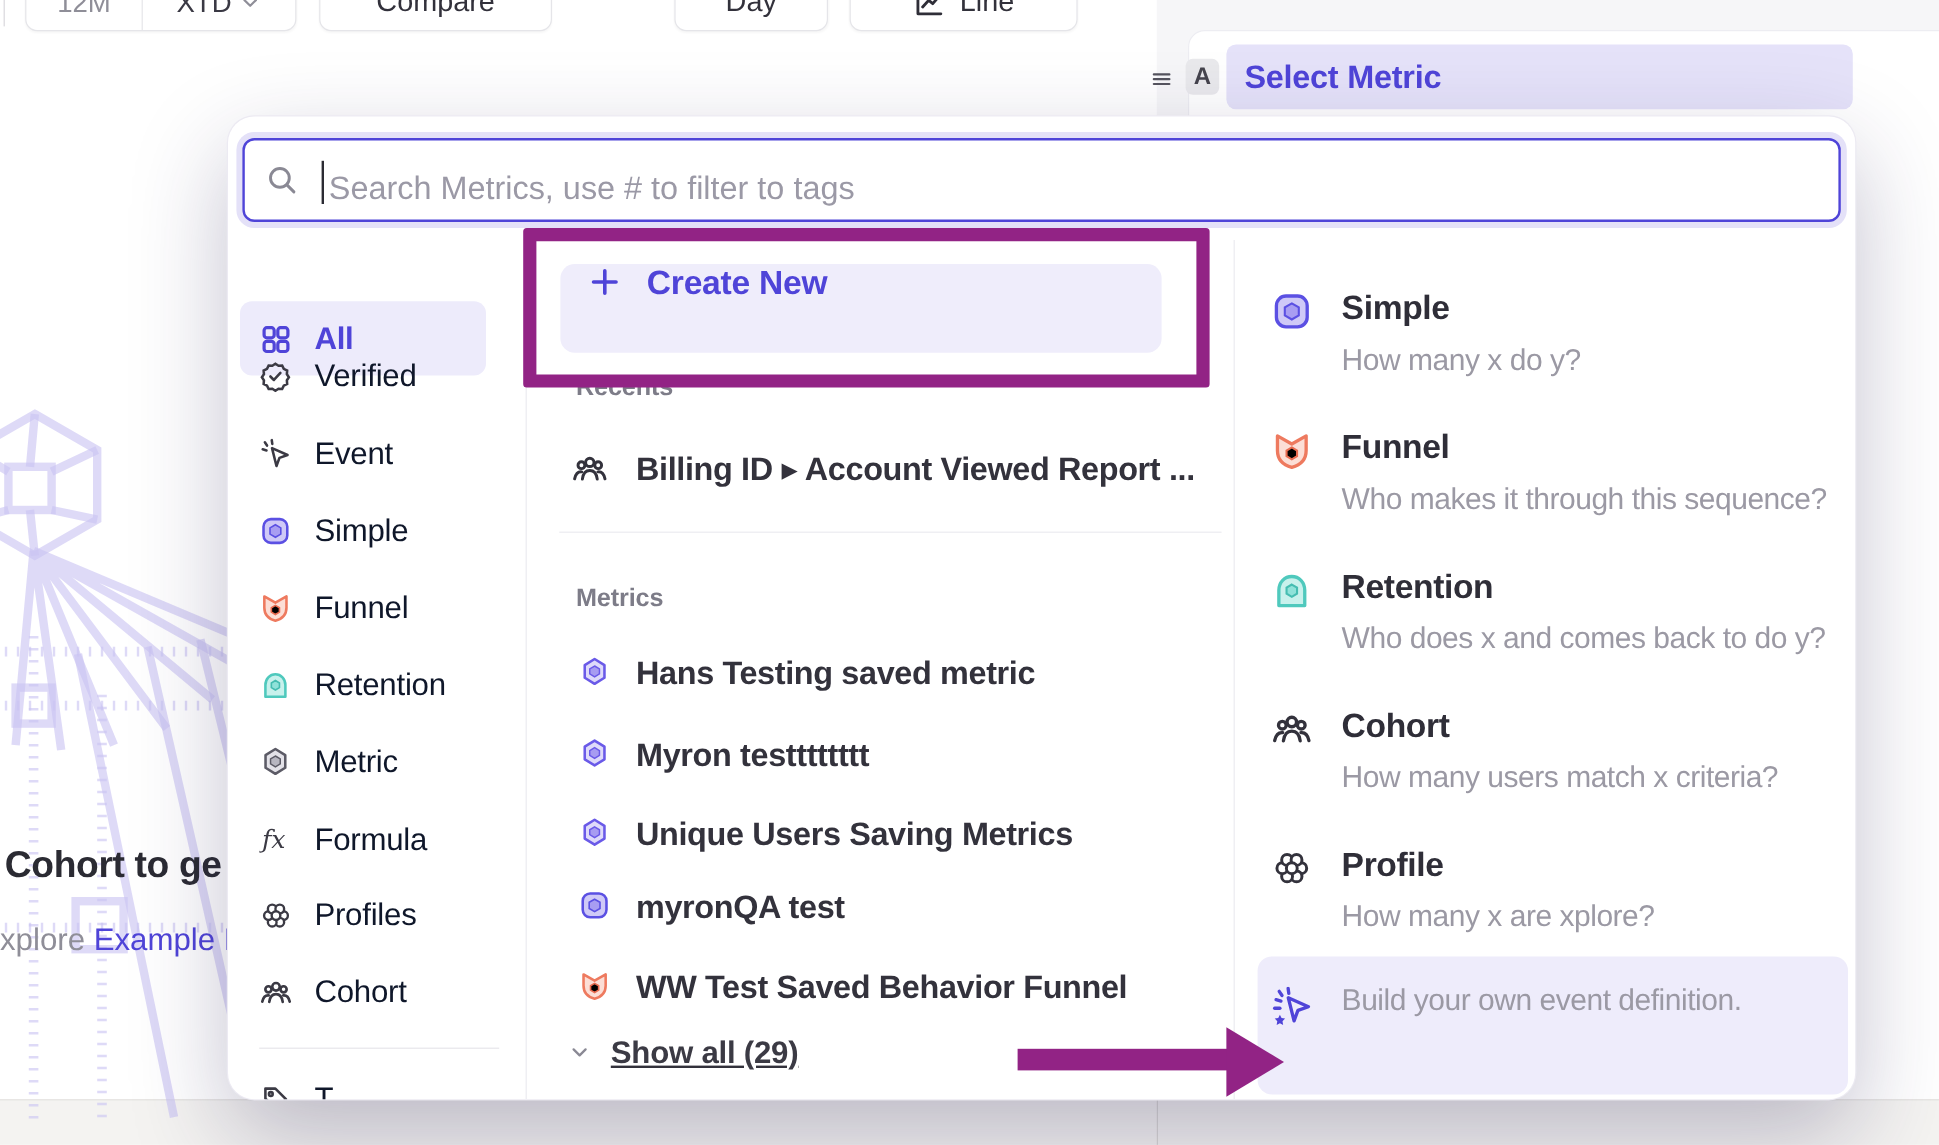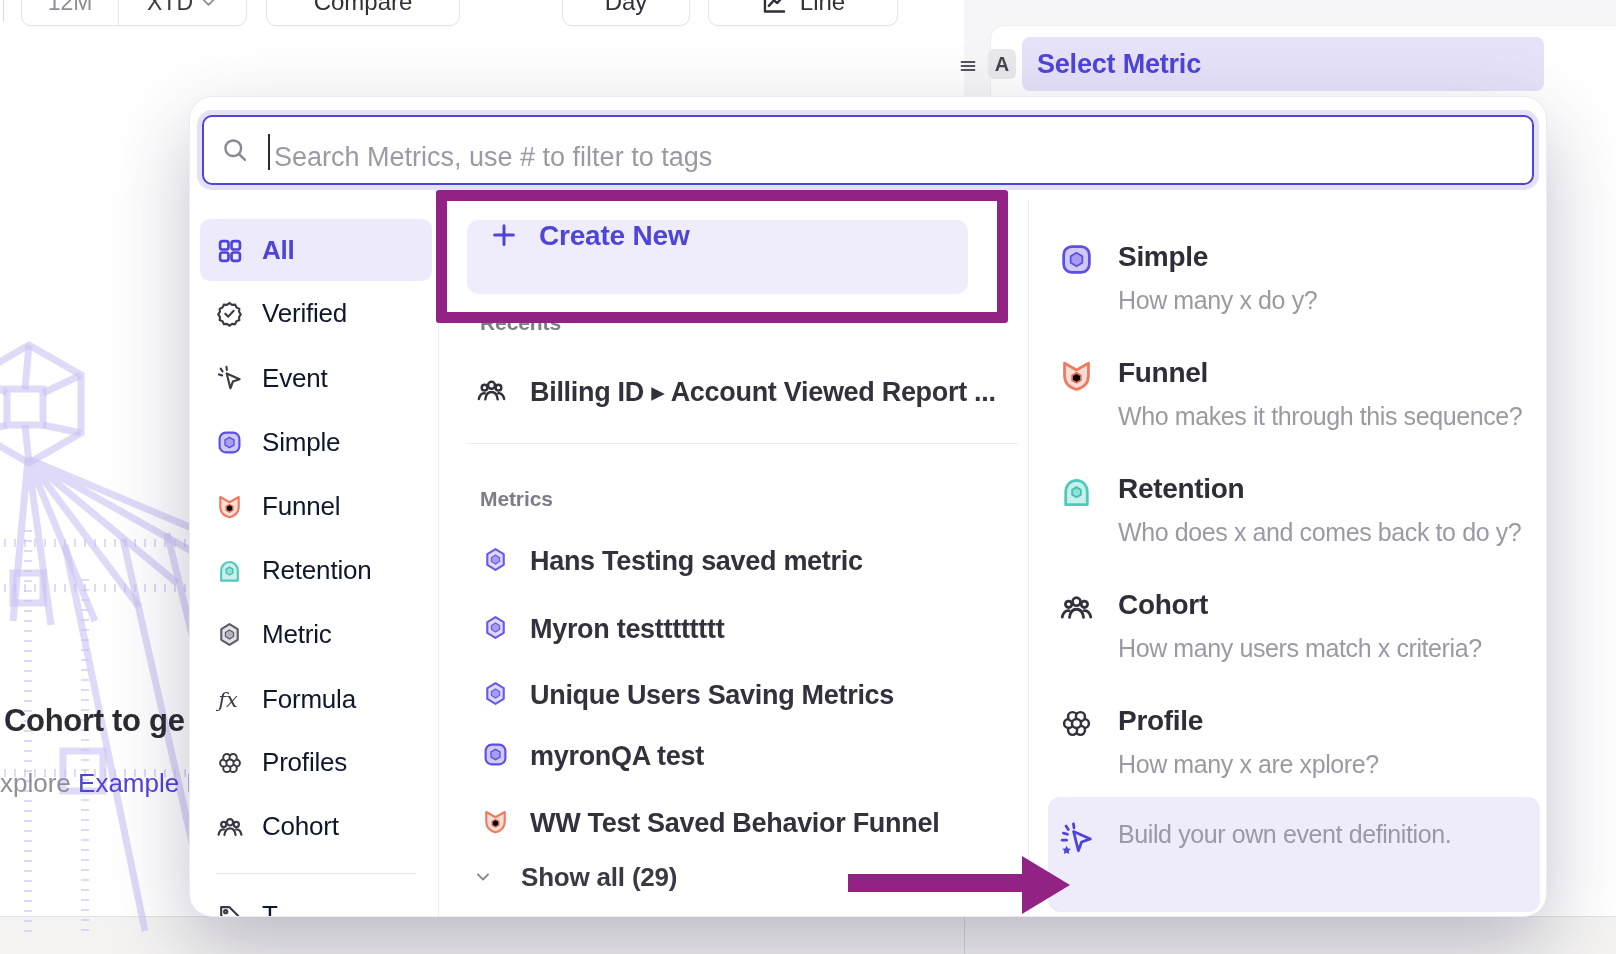--- a/index.html
+++ b/index.html
@@ -54,35 +54,35 @@
   #search-box .mag { position:absolute; left:17px; top:19px; color:#8a8994; }
   #search-caret { position:absolute; left:64px; top:17px; width:2px; height:36px; background:#2b2b33; }
   #search-input { position:absolute; left:70px; top:0; width:1240px; height:80px; border:none; outline:none;
     font-family:inherit; font-size:27px; color:#32313b; background:transparent; }
   #search-input::placeholder { color:#9b99a6; opacity:1; }
 
   
   .side-row { position:absolute; left:0; width:248px; height:62px; }
   .side-row .ic { position:absolute; left:26px; top:18px; color:#3b3a44; }
   .side-row .lbl { position:absolute; left:72px; top:16px; font-size:26px; color:#0f172a; letter-spacing:-0.2px; }
-  #side-all { left:10px; width:232px; background:#edebfb; border-radius:10px; }
+  #side-all { left:10px; width:205px; background:#edebfb; border-radius:10px;margin-top:32px; }
   #side-all .ic { left:16px; color:#4f44d8; }
   #side-all .lbl { left:62px; color:#4f44d8; font-weight:bold; }
   #side-divider { position:absolute; left:26px; top:776px; width:200px; height:1px; background:#e6e5ea; }
 
   
   #create-btn { position:absolute; left:277px; top:123px; width:501px; height:74px; background:#efedfb;
     border-radius:12px; display:flex; align-items:flex-start; padding-left:22px; gap:20px; }
   #create-btn .lbl { font-size:28px; font-weight:bold; color:#4f44d8; letter-spacing:-0.2px; }
   .sect-h { position:absolute; left:290px; font-size:21px; font-weight:bold; color:#7d7c88; letter-spacing:-0.1px; }
   .mid-row { position:absolute; left:248px; width:590px; height:62px; }
   .mid-row .ic { position:absolute; color:#33323c; }
   .mid-row .lbl { position:absolute; left:92px; top:17px; font-size:27px; font-weight:bold; color:#33323c; letter-spacing:-0.3px; white-space:nowrap; }
   #mid-divider { position:absolute; left:276px; top:346px; width:552px; height:1px; background:#ececf1; }
-  #show-all { position:absolute; left:283px; top:764px; height:32px; display:flex; align-items:center; gap:28px; }
+  #show-all { position:absolute; left:283px; top:764px; height:32px; display:flex; align-items:center; gap:16px;text-decoration:underline; }
   #show-all .lbl { font-size:26px; font-weight:bold; color:#3b3a44; letter-spacing:-0.2px; }
   #show-all .chev { color:#8a8994; }
 
   
   .type-row { position:absolute; left:838px; width:518px; }
   .type-row .ic { position:absolute; left:31px; top:0; }
   .type-row .txt { position:absolute; left:90px; top:-8px; white-space:nowrap; }
   .type-row .title { font-size:28px; font-weight:bold; color:#2f2e38; letter-spacing:-0.3px; line-height:46px; }
   .type-row .desc { font-size:25px; color:#9b99a4; letter-spacing:-0.4px; line-height:40px; margin-top:0px; }
   #custom-highlight { position:absolute; left:858px; top:700px; width:492px; height:115px; background:#eeecfb; border-radius:12px; }

